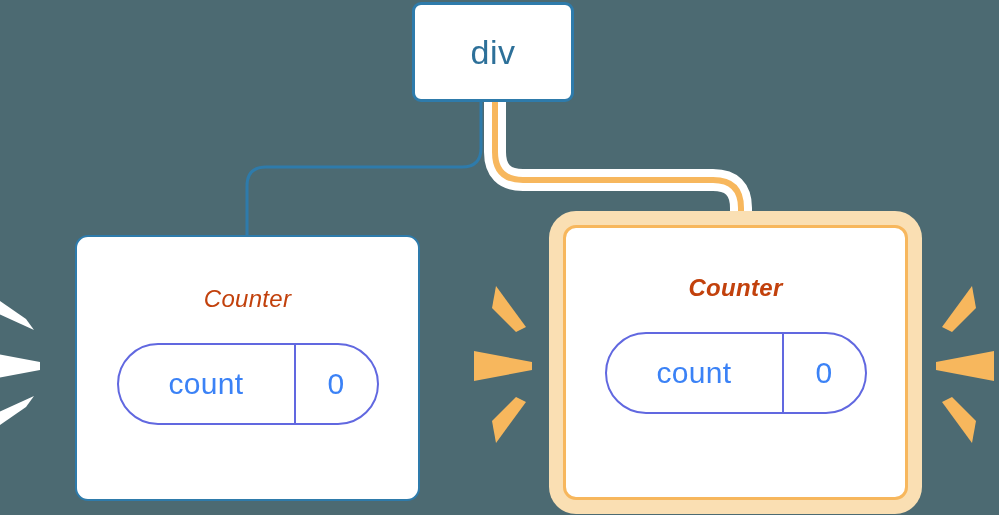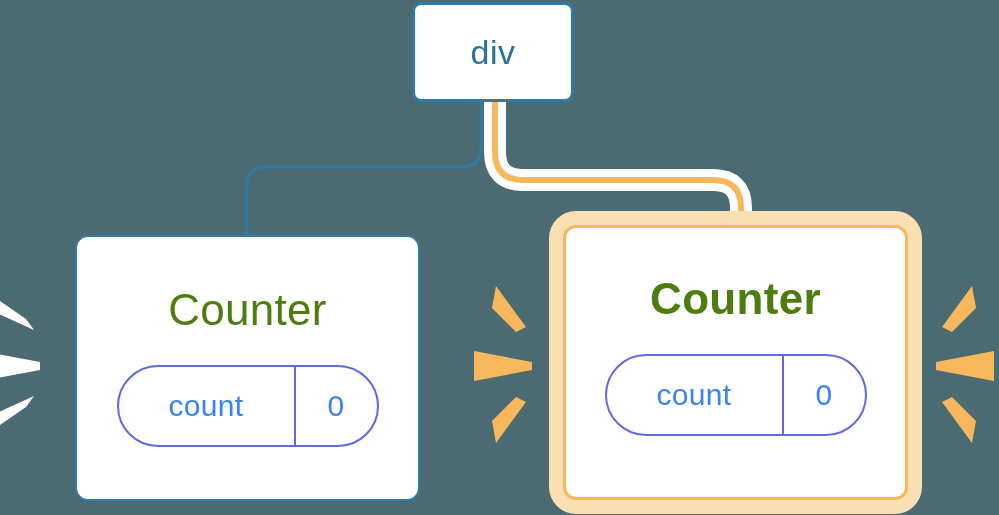--- a/index.html
+++ b/index.html
@@ -42,21 +42,21 @@
     border:2px solid #2e7bab;
   }
   .node-counter-right{
     left:563px;top:225px;
     width:345px;height:275px;
     border:3px solid #f7b75d;
     border-radius:13px;
     box-shadow:0 0 0 14px #fadfb3;
   }
   .node-counter .node-title{
-    font-size:44px;color:#4d7c0f;margin-top:48px;letter-spacing:.3px;
+    font-size:24px;color:#c2410c;margin-top:48px;letter-spacing:.3px;font-style:italic;
   }
   .node-counter-right .node-title{
     font-weight:700;margin-top:46px;
   }
 
   
   .pill{
     margin-top:30px;
     width:262px;height:82px;
     border:2px solid #6168e0;

